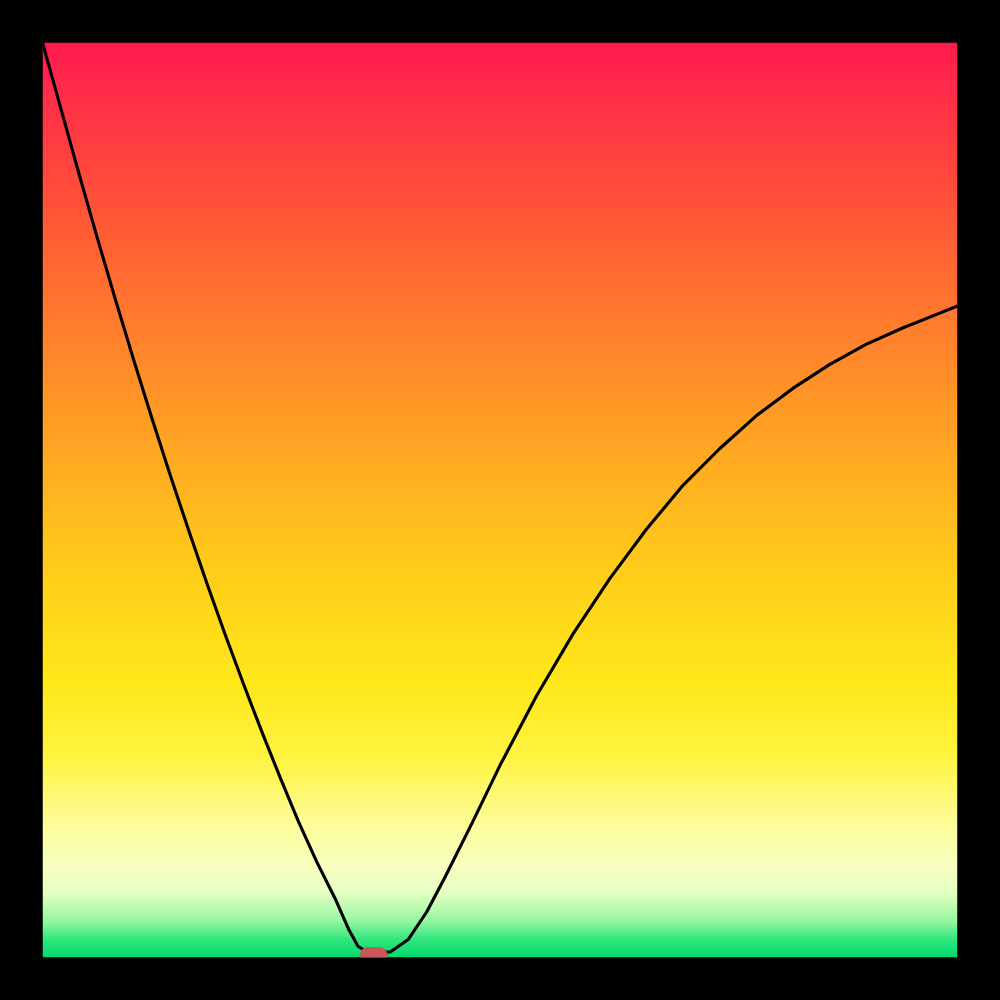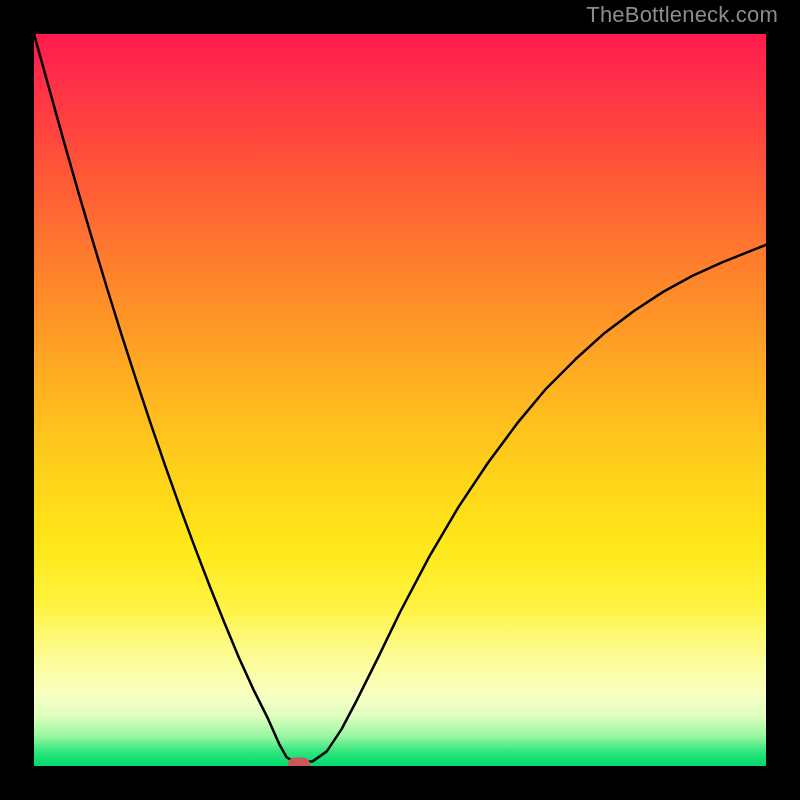--- a/index.html
+++ b/index.html
@@ -75,21 +75,20 @@
     font-size: 22px;
     font-weight: 500;
     letter-spacing: 0.2px;
     user-select: none;
   }
 </style>
 </head>
 <body>
 
 <div class="frame">
-  <div class="watermark">TheBottleneck.com</div>
 
   <div class="plot-area">
     <div class="gradient-bg"></div>
     <svg class="curve-svg" viewBox="0 0 732 732" preserveAspectRatio="none">
       <path id="curve-path" fill="none" stroke="#000" stroke-width="2.5" stroke-linejoin="round" stroke-linecap="round" d="M0.00 0.00 L14.64 52.70 L29.28 105.41 L43.92 156.65 L58.56 206.42 L73.20 254.74 L87.84 301.58 L102.48 346.97 L117.12 390.89 L131.76 433.34 L146.40 474.34 L161.04 513.86 L175.68 551.93 L190.32 588.53 L204.96 623.66 L219.60 655.87 L234.24 685.15 L245.22 710.04 L252.54 723.22 L259.86 727.61 L278.16 727.61 L292.80 717.36 L307.44 695.40 L322.08 667.58 L344.04 623.66 L366.00 578.28 L395.28 522.65 L424.56 472.87 L453.84 428.95 L483.12 389.42 L512.40 354.29 L541.68 325.01 L570.96 298.66 L600.24 276.70 L629.52 257.66 L658.80 241.56 L688.08 228.38 L717.36 216.67 L732.00 210.82"></path>
     </svg>
     <div id="marker" class="marker" style="left: 264.984px; top: 729.804px; background: rgb(201, 89, 89);"></div>
   </div>
 </div>
 

